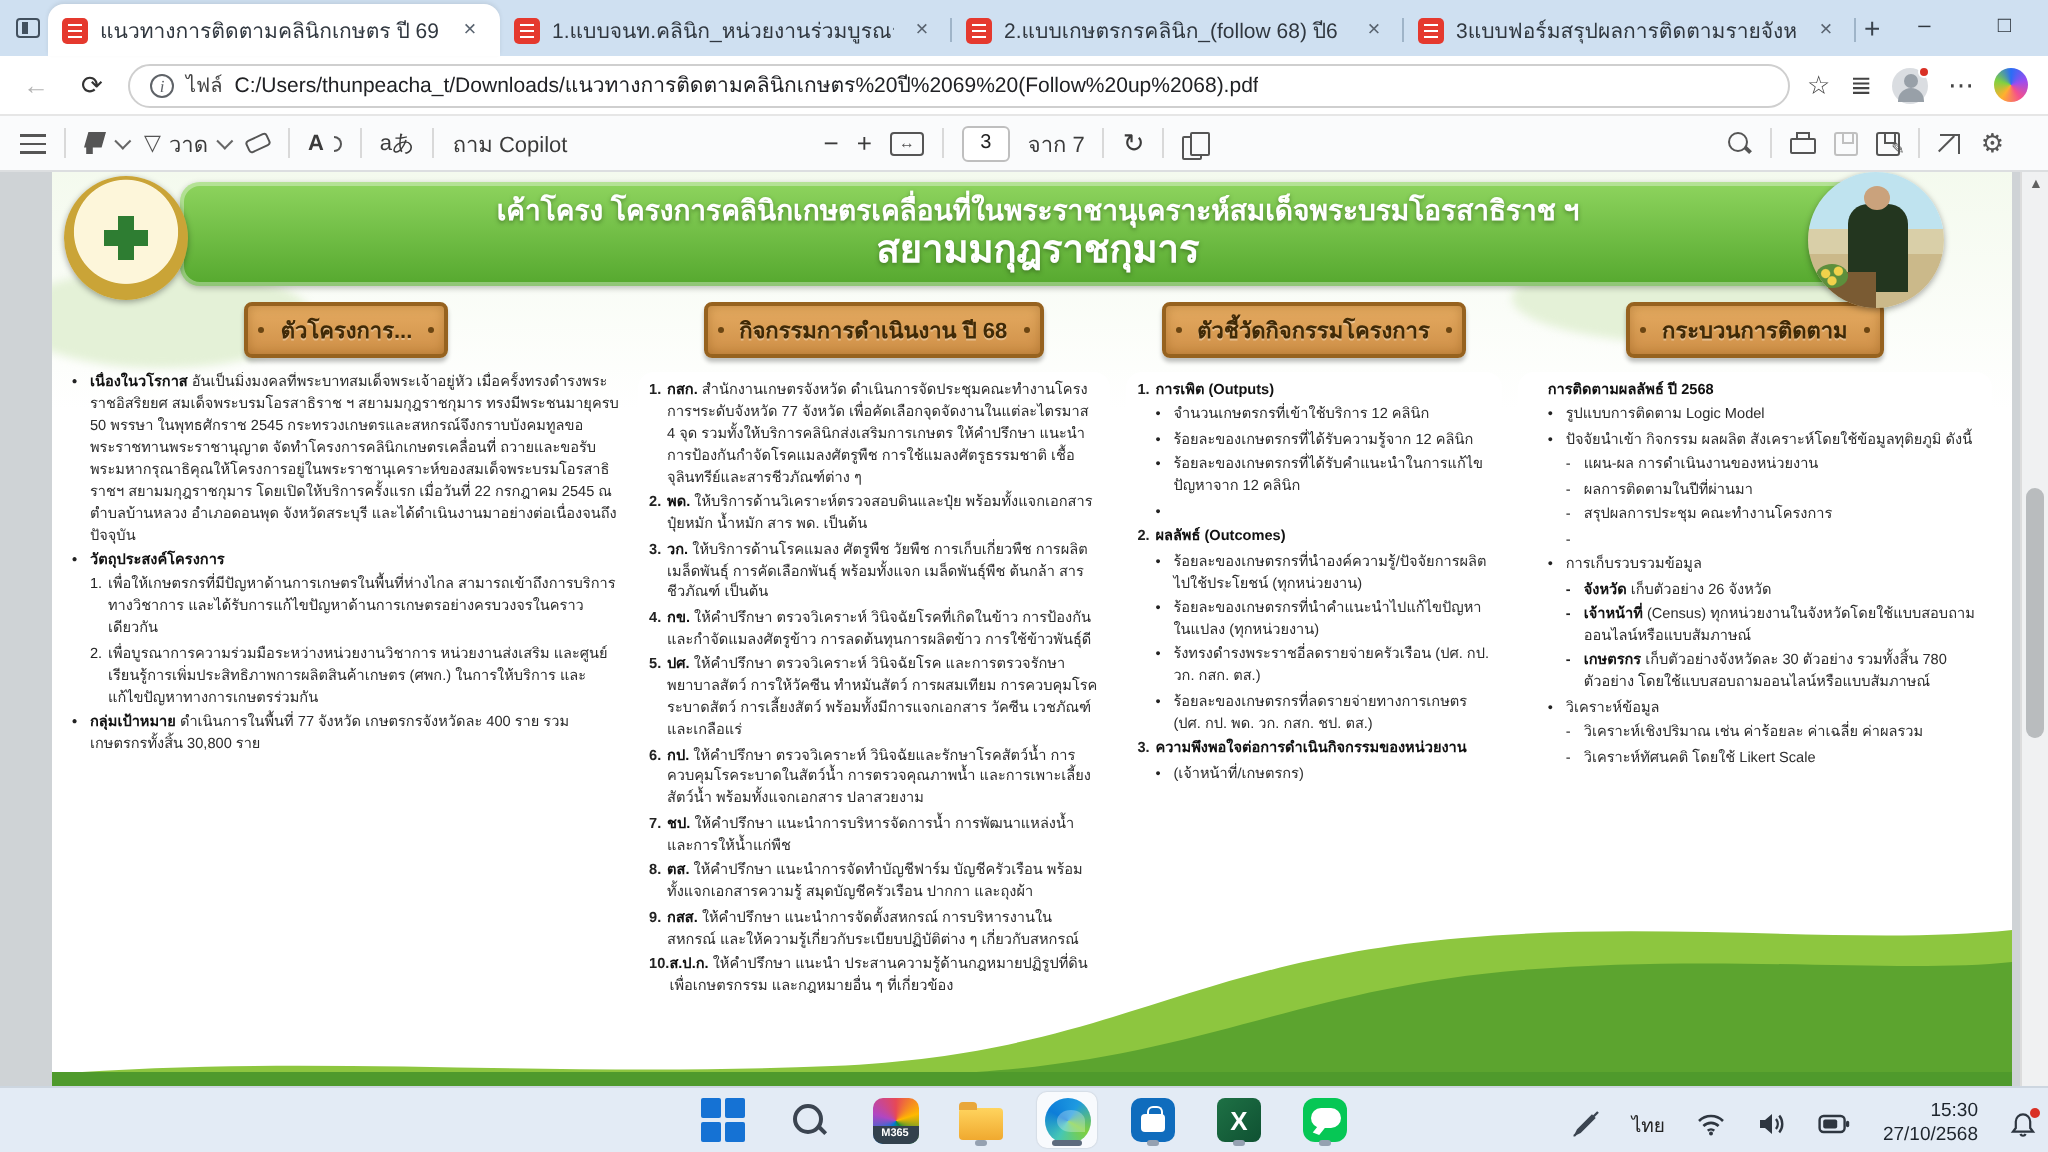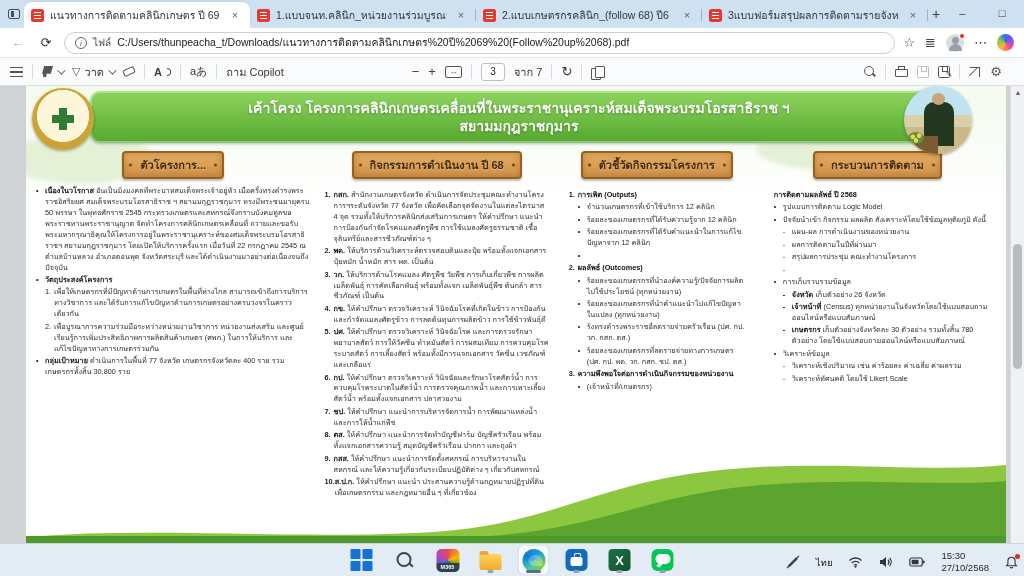--- a/index.html
+++ b/index.html
@@ -78,21 +78,21 @@
   .page{position:absolute;left:26px;right:18px;top:0;bottom:0;background:linear-gradient(#f4faee,#ffffff 26%);overflow:hidden}
   .blob{position:absolute;background:#e4f1d7;border-radius:50%;filter:blur(2px)}
   .vscroll{position:absolute;right:0;top:0;bottom:0;width:14px;background:#f0f1f2;border-left:1px solid #dcdcdc}
   .varrow{display:block;width:14px;height:14px;text-align:center;font-size:7px;line-height:14px;color:#606060}
   .vthumb{position:absolute;left:2px;right:2px;top:158px;height:125px;background:#b9bcbe;border-radius:6px}
 
   .banner{position:relative;margin:5px 58px 0 64px;height:52px;border-radius:10px;
      background:linear-gradient(#8ed45e,#55a82e);box-shadow:inset 0 0 0 2px rgba(255,255,255,.35),0 1px 3px rgba(0,0,0,.25);
      display:flex;flex-direction:column;align-items:center;justify-content:center;z-index:4}
   .banner .l1,.banner .l2{color:#fff;font-weight:bold;text-shadow:0 1px 2px rgba(40,80,20,.55);line-height:1.3}
-  .banner .l1{font-size:14px}.banner .l2{font-size:14px}
+  .banner .l1{font-size:14px}.banner .l2{font-size:19px}
   .sealogo{position:absolute;left:6px;top:2px;width:62px;height:62px;border-radius:50%;z-index:6;
      background:radial-gradient(circle at 50% 45%,#fdf6da 0 56%,#caa437 57% 78%,#7c6216 79% 84%,#e9d9a0 85%);
      box-shadow:0 1px 3px rgba(0,0,0,.35);display:flex;align-items:center;justify-content:center}
   .sealogo .cross{width:22px;height:22px;background:
      linear-gradient(#2e7d32,#2e7d32) 50% 0/8px 100% no-repeat,
      linear-gradient(#2e7d32,#2e7d32) 0 50%/100% 8px no-repeat;border-radius:2px}
   .photo{position:absolute;right:34px;top:0;width:68px;height:68px;border-radius:50%;overflow:hidden;z-index:6;
      background:linear-gradient(#bfe3ef 0 42%,#d9cfa8 42% 60%,#cbb98a 60%);box-shadow:0 1px 3px rgba(0,0,0,.35)}
   .photo .person{position:absolute;left:20px;top:16px;width:30px;height:44px;background:#23361f;border-radius:10px 10px 0 0}
   .photo .head{position:absolute;left:28px;top:7px;width:13px;height:12px;background:#caa27c;border-radius:50%}
@@ -146,21 +146,21 @@
   .store::before{content:"";position:absolute;left:5px;top:8px;width:12px;height:9px;background:#fff;border-radius:2px}
   .store::after{content:"";position:absolute;left:8px;top:4px;width:6px;height:5px;border:1.6px solid #fff;border-bottom:none;border-radius:3px 3px 0 0}
   .xlicon{width:22px;height:22px;border-radius:4px;background:linear-gradient(135deg,#1e7145,#0f5132);color:#fff;font-weight:bold;font-size:13px;display:flex;align-items:center;justify-content:center}
   .xlicon::before{content:"X"}
   .lineic{width:22px;height:22px;border-radius:6px;background:#06c755;position:relative}
   .lineic::before{content:"";position:absolute;left:3.5px;top:5px;width:15px;height:10px;background:#fff;border-radius:6px}
   .lineic::after{content:"";position:absolute;left:6px;top:14px;width:4px;height:4px;background:#fff;transform:skew(-25deg) rotate(18deg)}
   .tb-tray{position:absolute;right:6px;top:4px;bottom:0;display:flex;align-items:center;gap:16px}
   .trayic{display:flex;align-items:center;justify-content:center;color:#2e3640}
   .lang{font-size:9.5px;color:#222}
-  .clock{font-size:9.5px;line-height:1.25;text-align:left;color:#1d242c}
+  .clock{font-size:9.5px;line-height:1.25;text-align:right;color:#1d242c}
   .bell{position:relative}
   .belldot{position:absolute;right:-2px;top:-2px;width:5px;height:5px;border-radius:50%;background:#d93025}
 </style>
 </head>
 <body>
 
 <div class="screen">
 
   <div class="tabstrip">
     <span class="tlayout">

